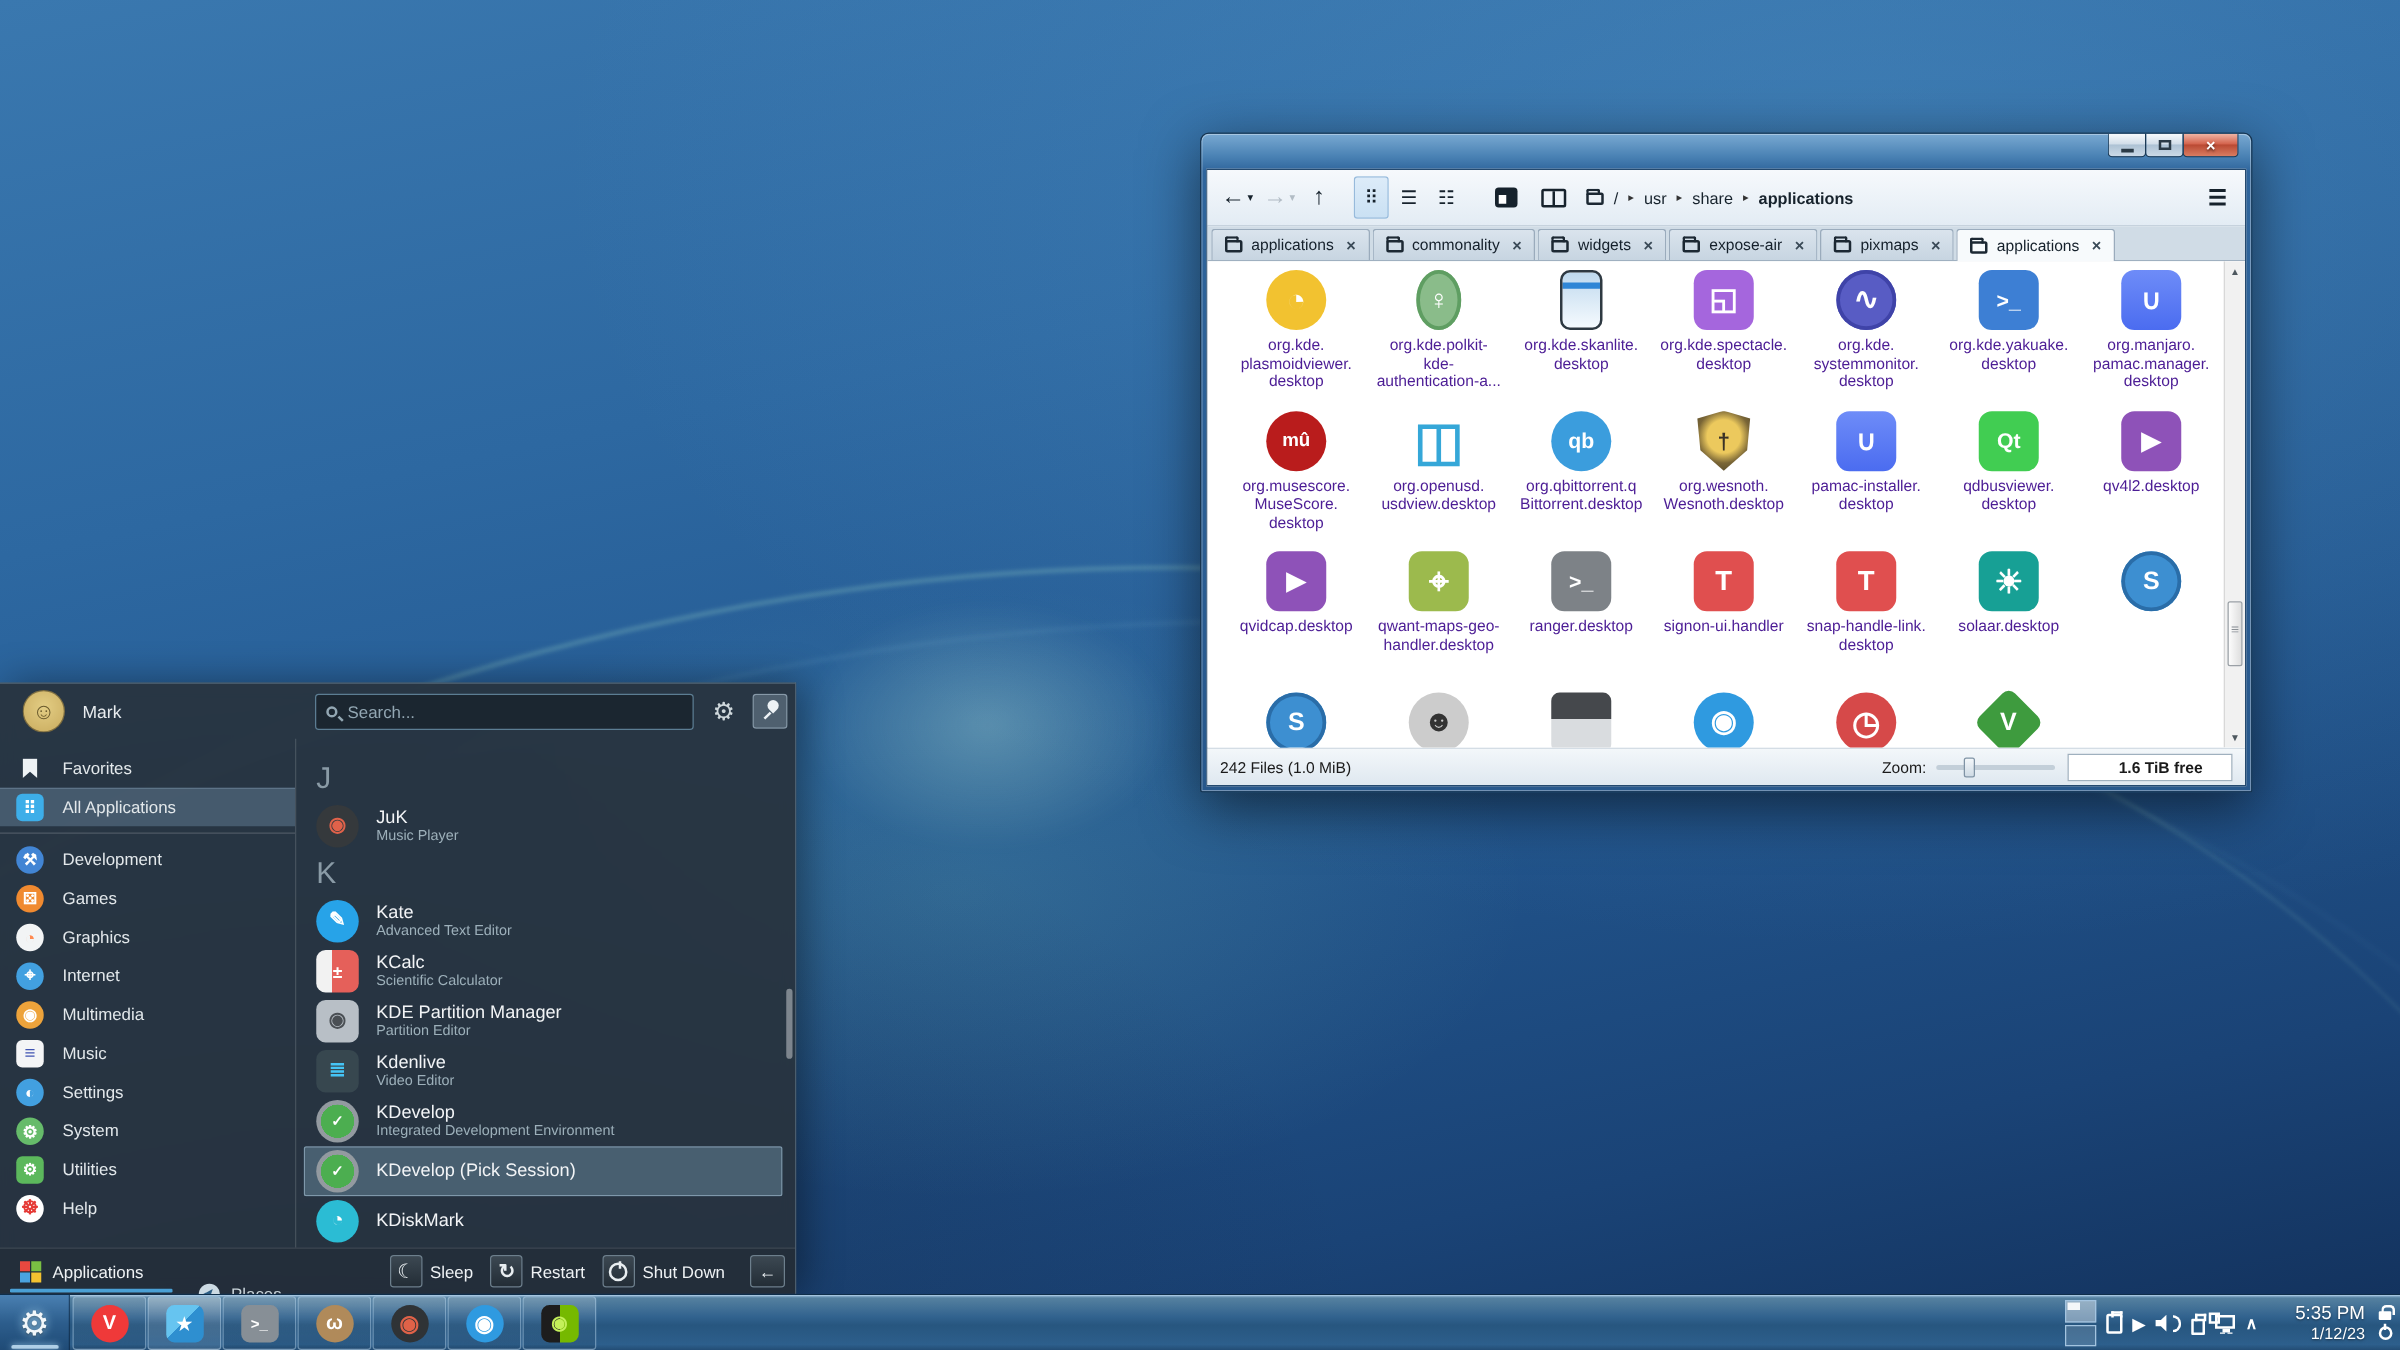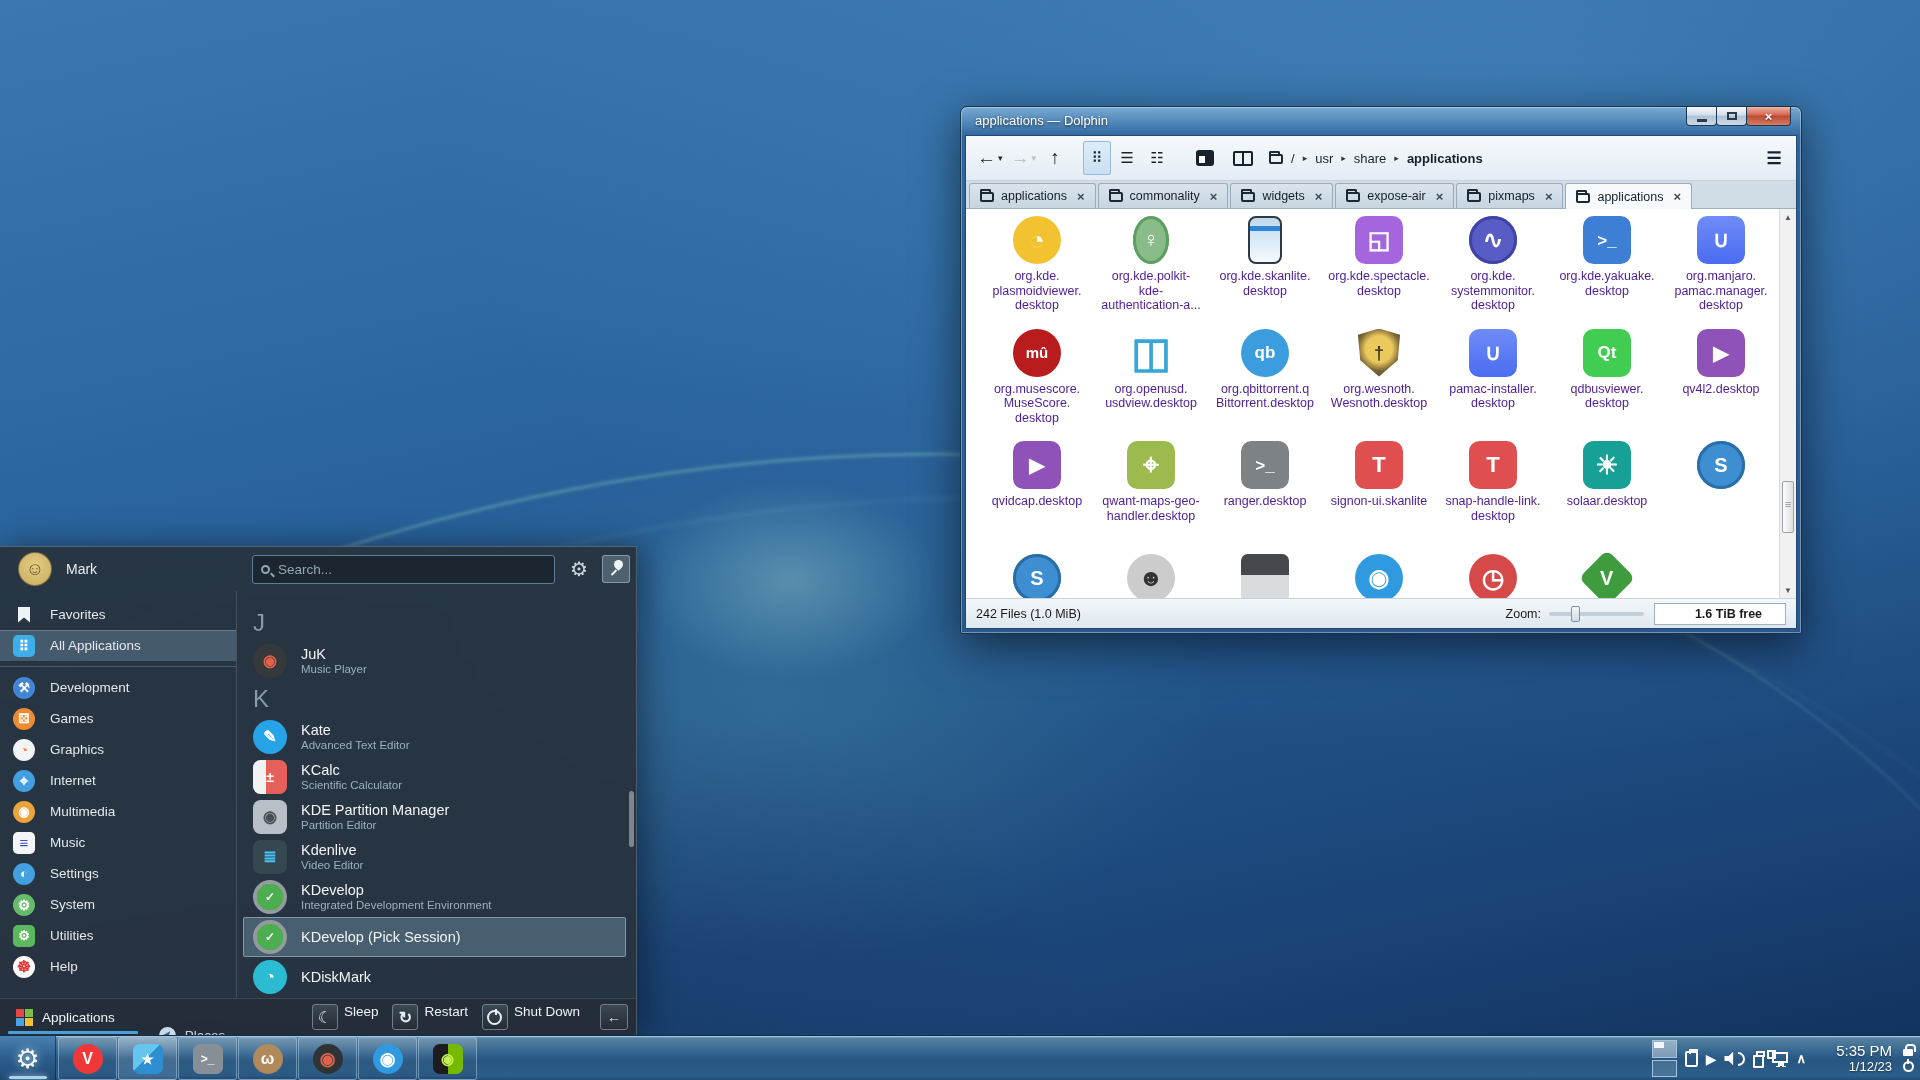--- a/index.html
+++ b/index.html
@@ -160,21 +160,21 @@
 .ftab { display:flex; align-items:center; gap:9px; font-size:13.5px; color:#eef2f4; }
 .ftab-apps { margin-left:16px; }
 .ftab-places { margin-left:44px; color:#c9d4da;margin-top:36px; }
 .msgrid { width:17px; height:17px; display:grid; grid-template-columns:8px 8px; grid-auto-rows:8px; gap:1px; }
 .msgrid i { display:block; }
 .apps-underline { position:absolute; left:8px; bottom:1px; width:130px; height:3px; background:#4aa0d5; border-radius:1px; }
 .places-ico { width:17px; height:17px; border-radius:50%; background:#ccdae3; position:relative; }
 .places-ico::before { content:""; position:absolute; left:4px; top:3px; border-left:4px solid transparent;
   border-right:4px solid transparent; border-bottom:10px solid #2c5d84; transform:rotate(40deg); }
 .f-actions { position:absolute; right:0; top:0; bottom:0; display:flex; align-items:center; }
-.f-act { display:flex; gap:6px; font-size:13.5px; color:#eef2f4; margin-right:14px; }
+.f-act { display:flex; align-items:center; gap:6px; font-size:13.5px; color:#eef2f4; margin-right:14px; }
 .fico { width:26px; height:26px; background:linear-gradient(180deg,#3c4852,#232d36); border:1px solid #6d7f8c;
   border-radius:3px; display:flex; align-items:center; justify-content:center; color:#e9eef1; position:relative; }
 .fico-moon::before { content:"☾"; font-size:16px; }
 .fico-restart::before { content:"↻"; font-size:16px; font-weight:bold; }
 .fico-power::before { content:""; width:11px; height:11px; border:2px solid #e9eef1; border-radius:50%; }
 .fico-power::after { content:""; position:absolute; top:4px; left:12px; width:2px; height:6px; background:#e9eef1; }
 .backbtn { width:28px; height:26px; margin:0 8px 0 6px; }
 .backbtn::before { content:"←"; font-size:14px; font-weight:bold; }
 
 
@@ -225,21 +225,20 @@
 </head>
 <body>
 
 <div id="wall">
   <div class="arc1"></div>
   <div class="arc2"></div>
   <div class="glowspot"></div>
 </div>
 
 <div id="dolphin">
-  <div class="titlebar">applications — Dolphin</div>
   <div class="winbtns">
     <div class="wbtn">
         <span class="glyph-min"></span>
       </div>
     <div class="wbtn">
         <span class="glyph-max"></span>
       </div>
     <div class="wbtn close">×</div>
   </div>
 
@@ -478,21 +477,21 @@
             </span>
             <span class="flabel">
               <div>ranger.desktop</div>
             </span>
   </div>
           <div class="fcell">
     <span class="icn rounded" style="background: rgb(224, 79, 79);">
               <span class="g" style="color: rgb(255, 255, 255); font-size: 22px; font-weight: bold;">T</span>
             </span>
             <span class="flabel">
-              <div>signon-ui.skanlite</div>
+              <div>signon-ui.handler</div>
             </span>
   </div>
           <div class="fcell">
     <span class="icn rounded" style="background: rgb(224, 79, 79);">
               <span class="g" style="color: rgb(255, 255, 255); font-size: 22px; font-weight: bold;">T</span>
             </span>
             <span class="flabel">
               <div>snap-handle-link.</div>
               <div>desktop</div>
             </span>

